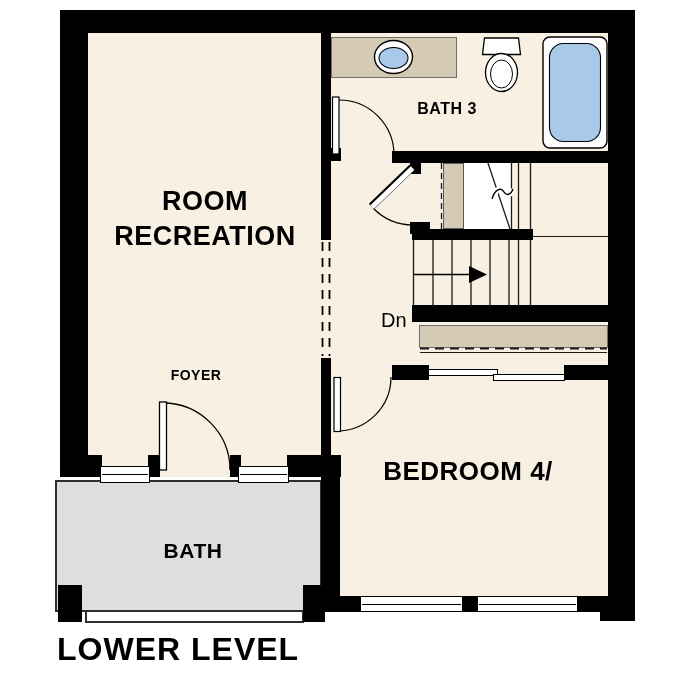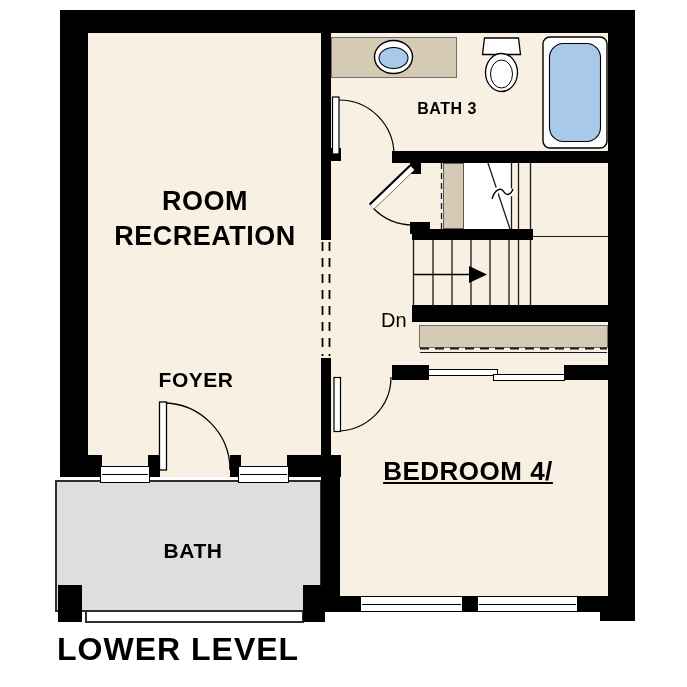--- a/index.html
+++ b/index.html
@@ -142,19 +142,19 @@
     <rect x="543" y="37" width="64" height="111" rx="7" fill="#fff" stroke-width="1.4"></rect>
     <rect x="549.5" y="43.5" width="51" height="98" rx="14" style="fill:var(--fixture_blue,#a9c9ea)" stroke-width="1.1"></rect>
   </g>
 </svg>
 
 <div class="label" style="left:86px;top:184px;width:238px;font-size:27px;line-height:35px;">
   <span style="display:block">ROOM</span>
   <span style="display:block">RECREATION</span>
 </div>
 <div class="label" style="left:386px;top:99px;width:122px;font-size:16px;">BATH 3</div>
-<div class="label" style="left:134px;top:367px;width:124px;font-size:21px;">FOYER</div>
-<div class="label" style="left:356px;top:454px;width:224px;font-size:26px;line-height:34px;text-decoration:underline;">
+<div class="label" style="left:134px;top:367px;width:124px;font-size:14px;">FOYER</div>
+<div class="label" style="left:356px;top:454px;width:224px;font-size:26px;line-height:34px;">
   <span style="display:block">BEDROOM 4/</span>
 </div>
 <div class="label" style="left:121px;top:538px;width:144px;font-size:21px;">BATH</div>
 <div class="label" style="left:381px;top:260px;font-size:20px;font-weight:400;letter-spacing:0;margin-top:48px;">Dn</div>
 <div class="label" style="left:57px;top:629px;font-size:32px;letter-spacing:1px;text-align:left;">LOWER LEVEL</div>
 
 </body></html>

